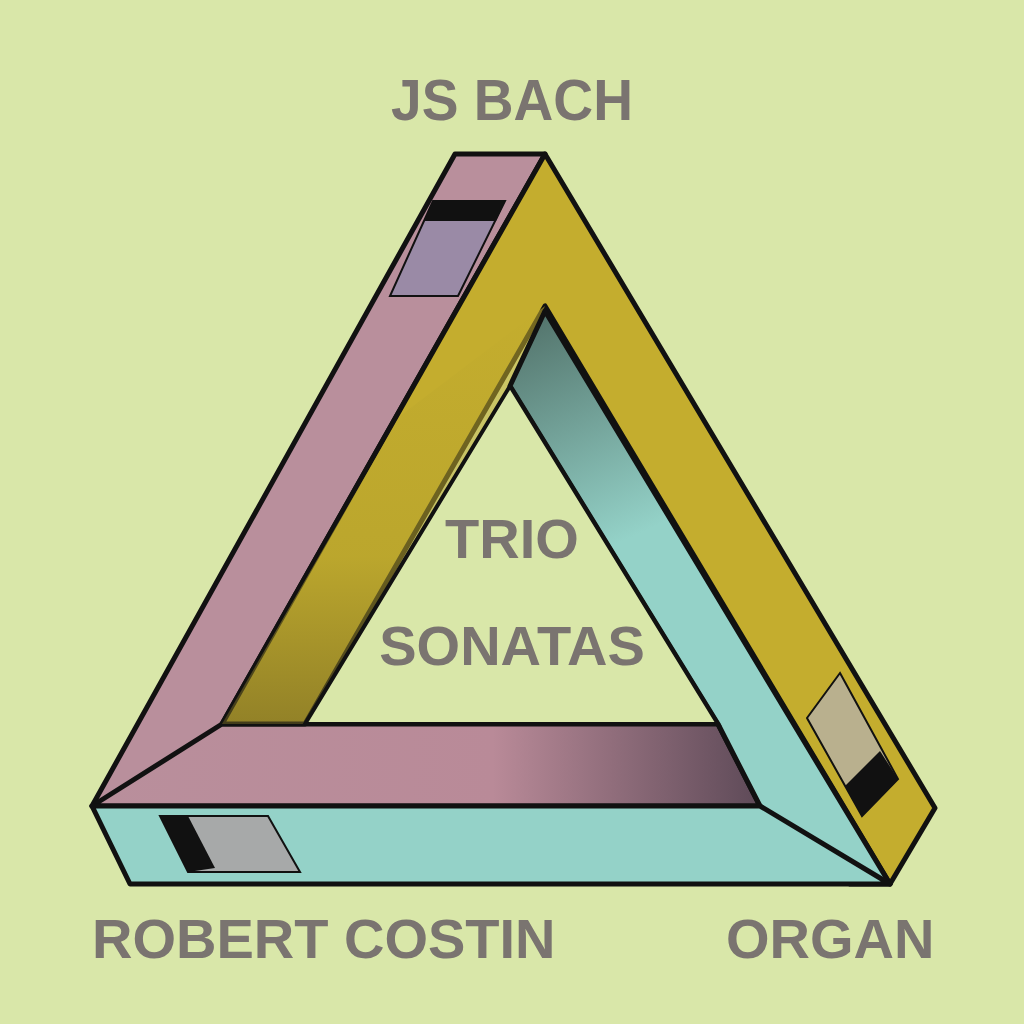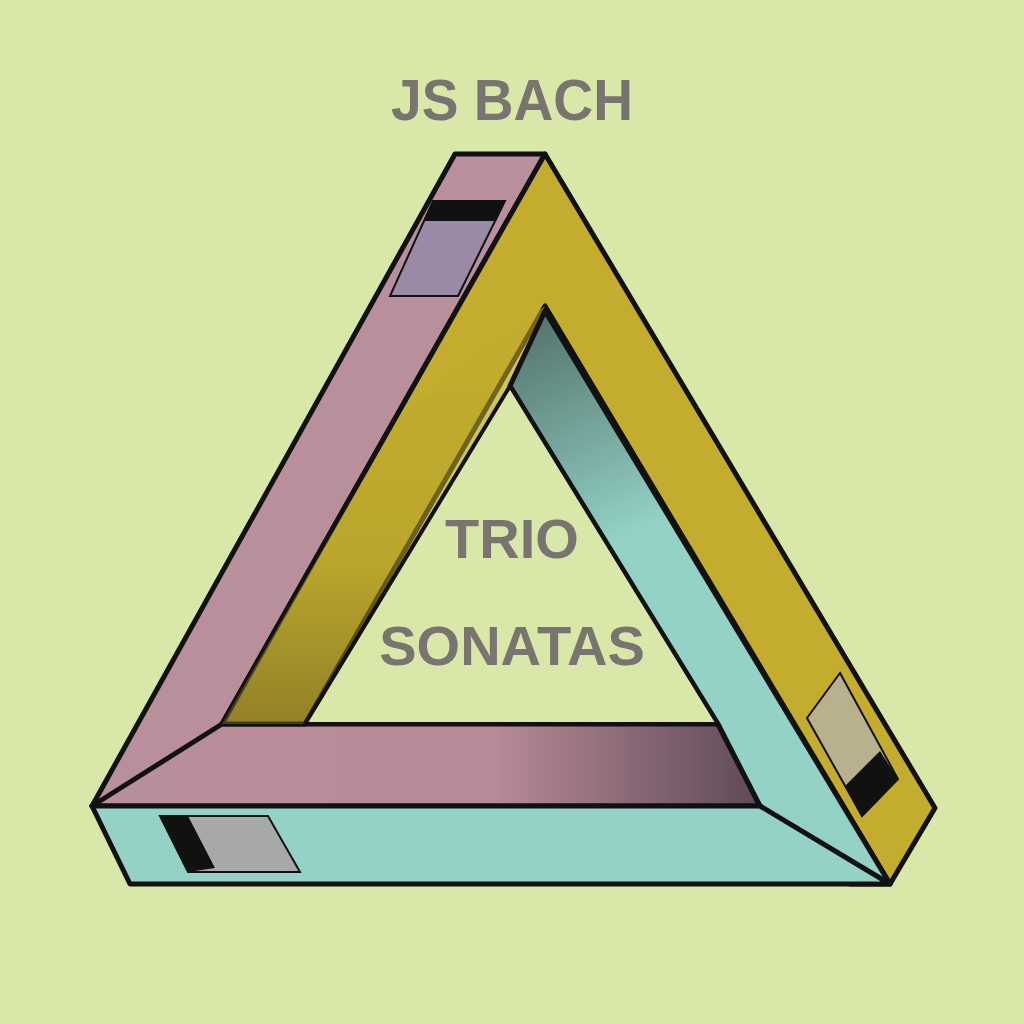--- a/index.html
+++ b/index.html
@@ -54,13 +54,15 @@
     <polygon points="433,195 505,195 496,215 424,215" fill="#111"></polygon>
     <polygon points="840,667 898,773 862,810 807,712" fill="#b9b08e" stroke="#111" stroke-width="2"></polygon>
     <polygon points="880,745 898,773 862,810 845,780" fill="#111"></polygon>
     <polygon points="160,810 268,810 300,866 188,866" fill="#a7a9a9" stroke="#111" stroke-width="2"></polygon>
     <polygon points="160,810 188,810 215,862 188,866" fill="#111"></polygon>
   </svg>
 
   <div class="label top">JS BACH</div>
   <div class="label trio">TRIO</div>
   <div class="label sonatas">SONATAS</div>
+  <div class="label bl">ROBERT COSTIN</div>
+  <div class="label br">ORGAN</div>
 </div>
 
 </body></html>

